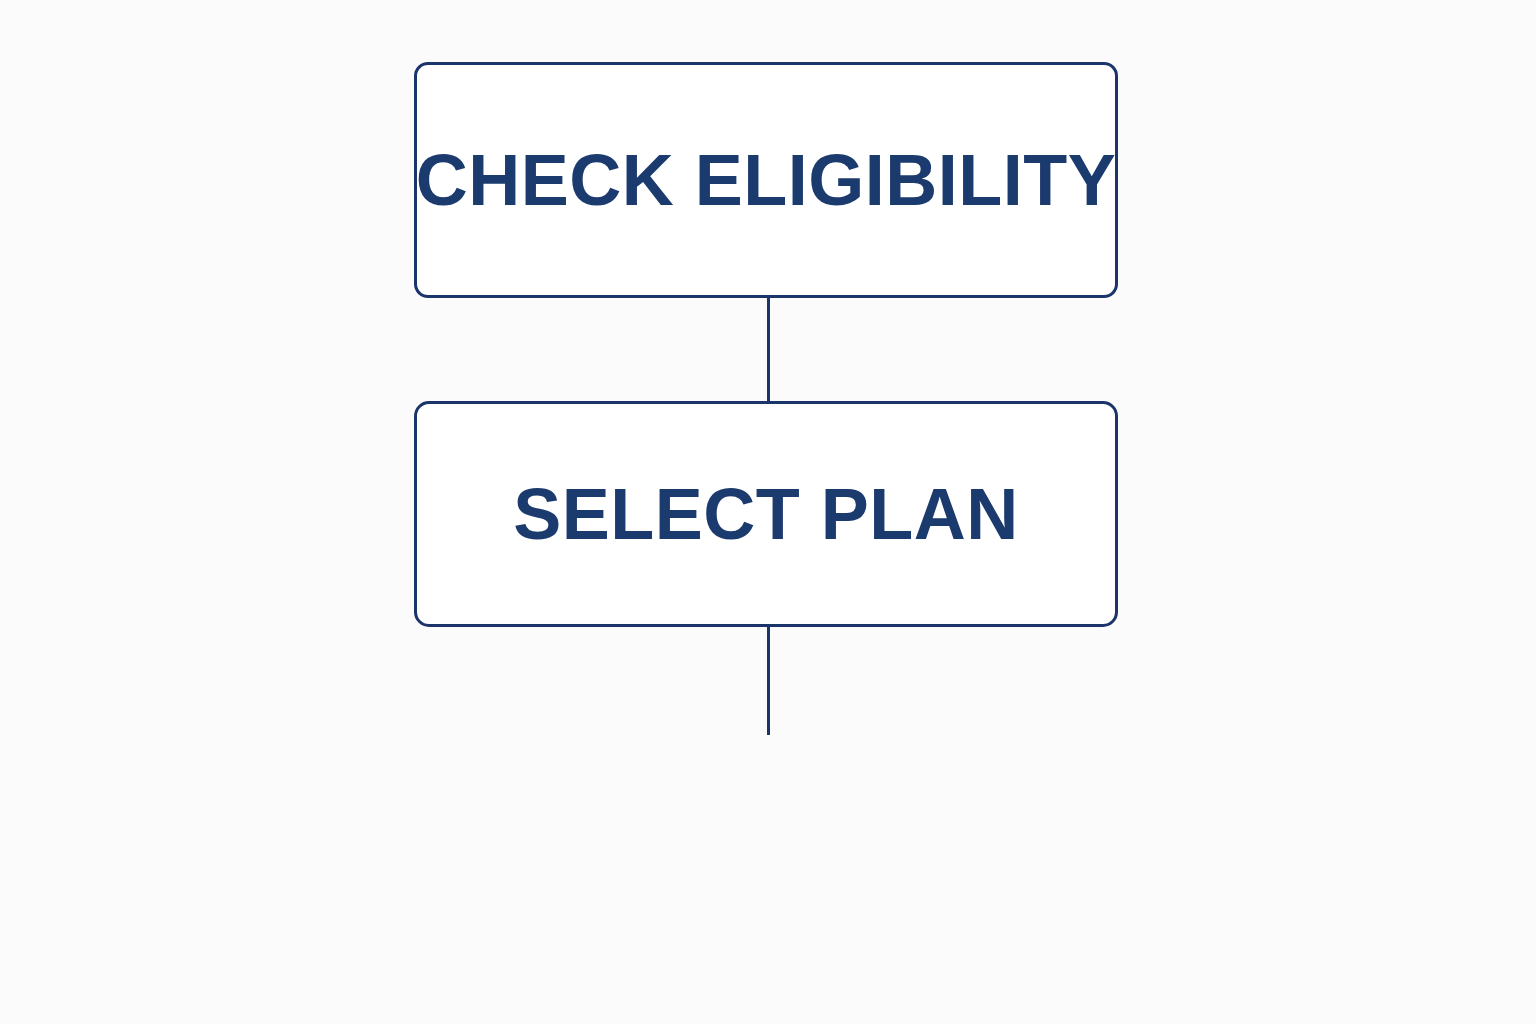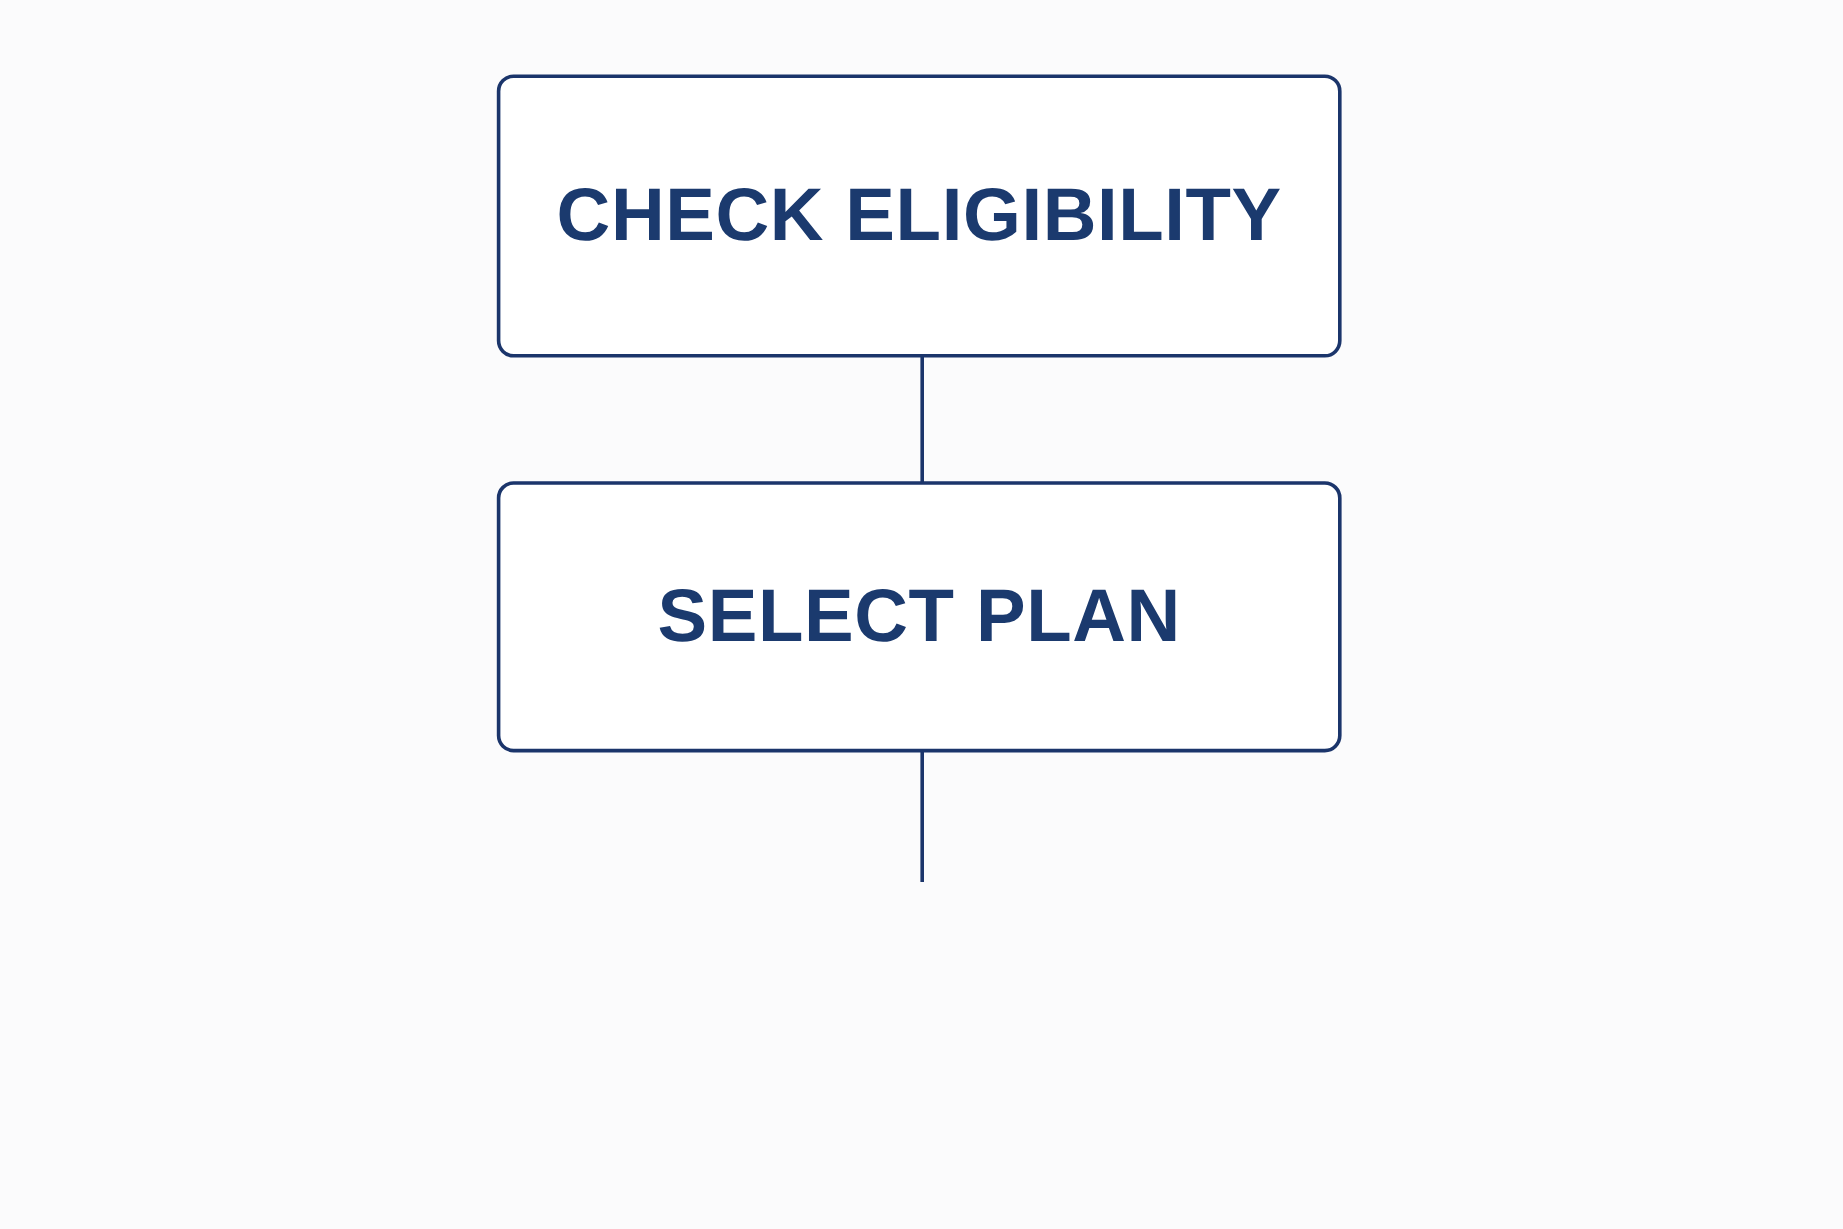--- a/index.html
+++ b/index.html
@@ -35,32 +35,32 @@
     background: #ffffff;
     border: 3px solid #1b356b;
     border-radius: 14px;
     display: flex;
     align-items: center;
     justify-content: center;
     z-index: 2;
   }
 
   .node-label {
-    font-size: 62px;
+    font-size: 72px;
     font-weight: bold;
     color: #1b3a6e;
     letter-spacing: 0.5px;
     line-height: 1;
     white-space: nowrap;
     text-align: left;
   }
 
   
   #node-0 { left: 414px; top: 62px;  width: 704px; height: 236px; }
-  #node-1 { left: 414px; top: 401px; width: 704px; height: 226px; }
+  #node-1 { left: 414px; top: 401px; width: 704px; height: 226px; border-radius: 15px; }
   #node-2 { left: 414px; top: 733px; width: 704px; height: 215px; }
 
   
   #node-2 .node-label { position: relative; top: -9px; }
 
   #connector-0 { left: 767px; top: 296px; height: 107px; }
   #connector-1 { left: 767px; top: 625px; height: 110px; }
 </style>
 </head>
 <body>

